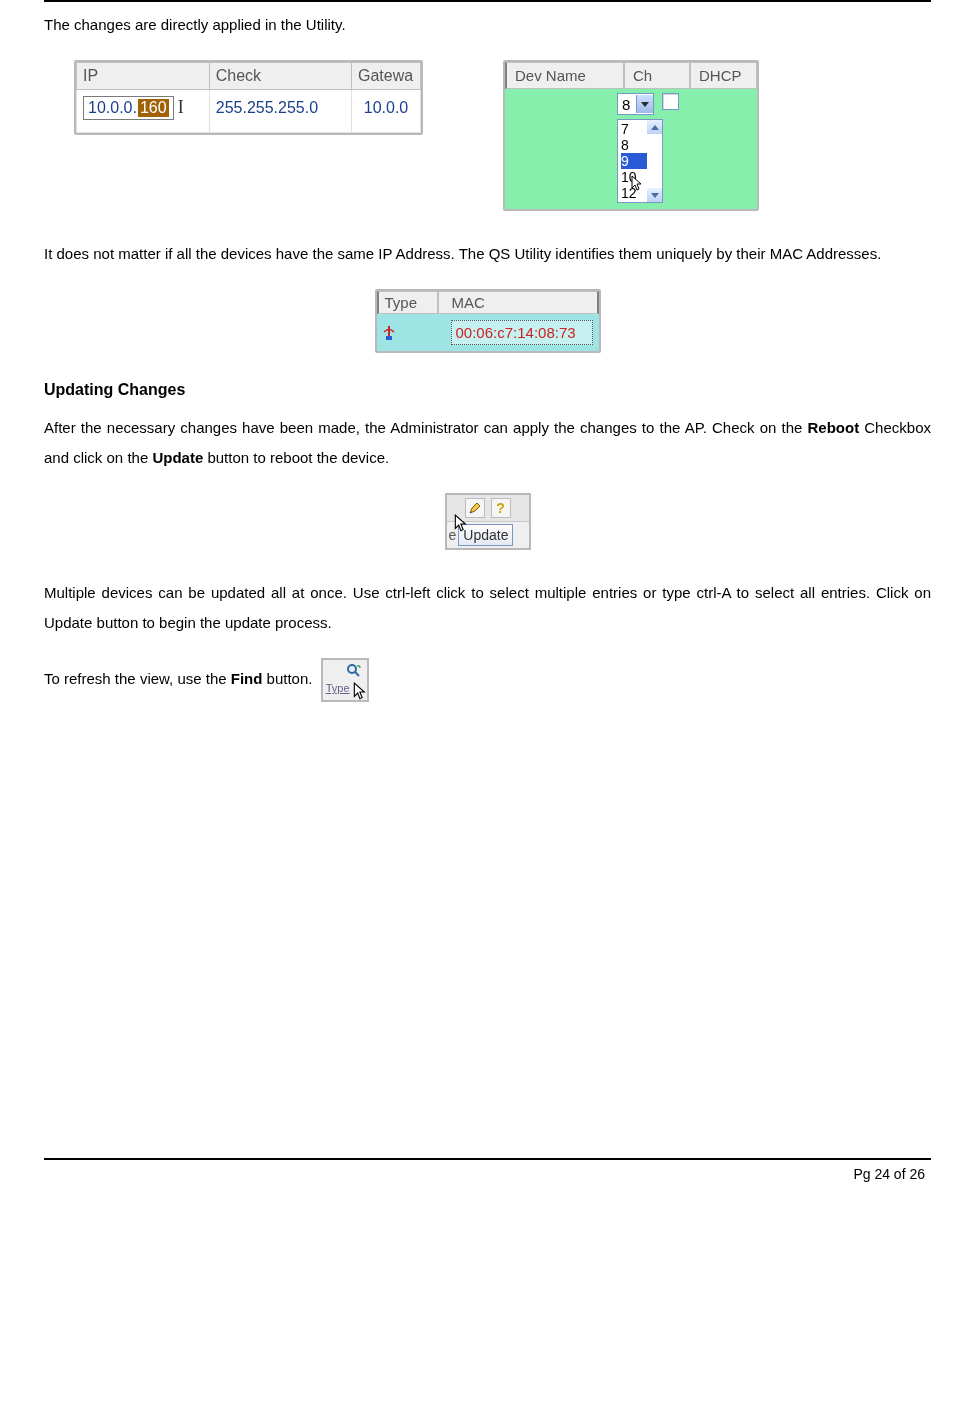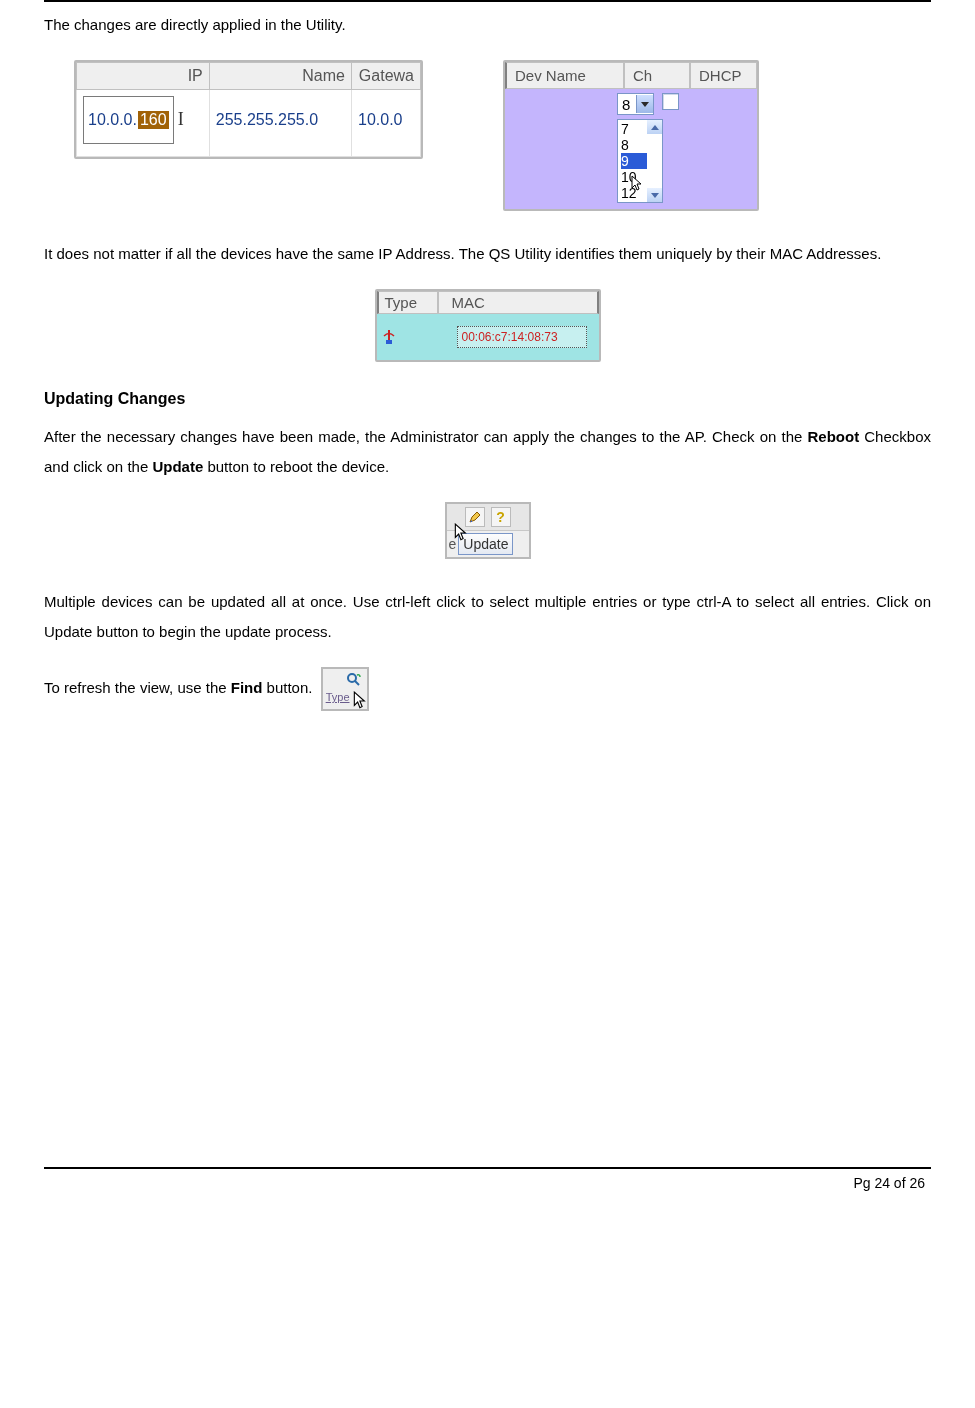--- a/index.html
+++ b/index.html
@@ -48,60 +48,60 @@
   
   .ip-wrap {
     border: 2px solid #b9b9b9;
     background: #fff;
     width: 345px;
     border-radius: 2px;
   }
   .ip-wrap table { border-collapse: collapse; width: 100%; }
   .ip-wrap th {
     font-weight: normal;
-    text-align: right;
+    text-align: left;
     font-family: Tahoma, sans-serif;
     font-size: 16px;
     color: #555;
     padding: 4px 6px;
     background: #efefef;
     border: 1px solid #c0c0c0;
   }
   .ip-wrap td {
     font-family: Tahoma, sans-serif;
     font-size: 16px;
     color: #1a3f8b;
     padding: 6px 6px 12px 6px;
     border: 1px solid #e0e0e0;
   }
   .ip-cell {
     display: inline-flex;
     align-items: center;
     border: 1px solid #7a7a7a;
-    padding: 14px 4px;
+    padding: 2px 4px;
     gap: 1px;
     color: #1a3f8b;
   }
   .sel {
     background: #a16207;
     color: #fff;
     padding: 0 2px;
   }
   .caret-i {
     width: 10px; height: 20px; position: relative; margin-left: 4px;
   }
   .caret-i::before {
     content: 'I';
     position: absolute; left: 0; top: -2px;
     font-family: serif; font-size: 18px; color: #333;
   }
   
   .dev-wrap {
     border: 2px solid #b9b9b9;
-    background: #c4b5fd;
+    background: #86efac;
     width: 252px;
     border-radius: 2px;
     padding-bottom: 6px;
   }
   .dev-head {
     display: flex;
     background: #efefef;
   }
   .dev-head div {
     font-family: Tahoma, sans-serif;
@@ -198,22 +198,22 @@
   .mac-head .mc2 { flex: 1; border-right: 2px solid #808080; padding-left: 13px; }
   .mac-row {
     display: flex; background: #9fe4e4;
   }
   .mac-row .mc1 {
     width: 60px; display: flex; align-items: center; justify-content: flex-start;
     padding: 2px 4px;
   }
   .mac-row .mc2 {
     flex: 1; padding: 3px 4px;
-    font-family: Tahoma, sans-serif; font-size: 12px;
-    color: #c22; border: 1px dotted #555; margin: 12px;
+    font-family: Tahoma, sans-serif; font-size: 15px;
+    color: #c22; border: 1px dotted #555; margin: 6px;
     background: #c7f0f0;
   }
   
   .upd-wrap {
     border: 2px solid #b9b9b9;
     width: 82px;
     background: #efefef;
   }
   .upd-top {
     display: flex; justify-content: center; gap: 6px;
@@ -280,33 +280,33 @@
 
   <div class="p">The changes are directly applied in the Utility.</div>
 
   <div class="img-row">
 
     <div class="ip-wrap">
       <table>
         <tbody>
             <tr>
           <th>IP</th>
-          <th>Name</th>
+          <th>Check</th>
           <th style="width:56px">Gatewa</th>
         </tr>
         <tr>
           <td>
             <span class="ip-cell">
               <span>10.0.0.</span>
                   <span class="sel">160</span>
             </span>
             <span class="caret-i"></span>
           </td>
           <td>255.255.255.0</td>
-          <td style="text-align:left">10.0.0</td>
+          <td style="text-align:center">10.0.0</td>
         </tr>
       </tbody>
         </table>
     </div>
 
     <div class="dev-wrap">
       <div class="dev-head">
         <div class="c1">Dev Name</div>
         <div class="c2">Ch</div>
         <div class="c3">DHCP</div>

